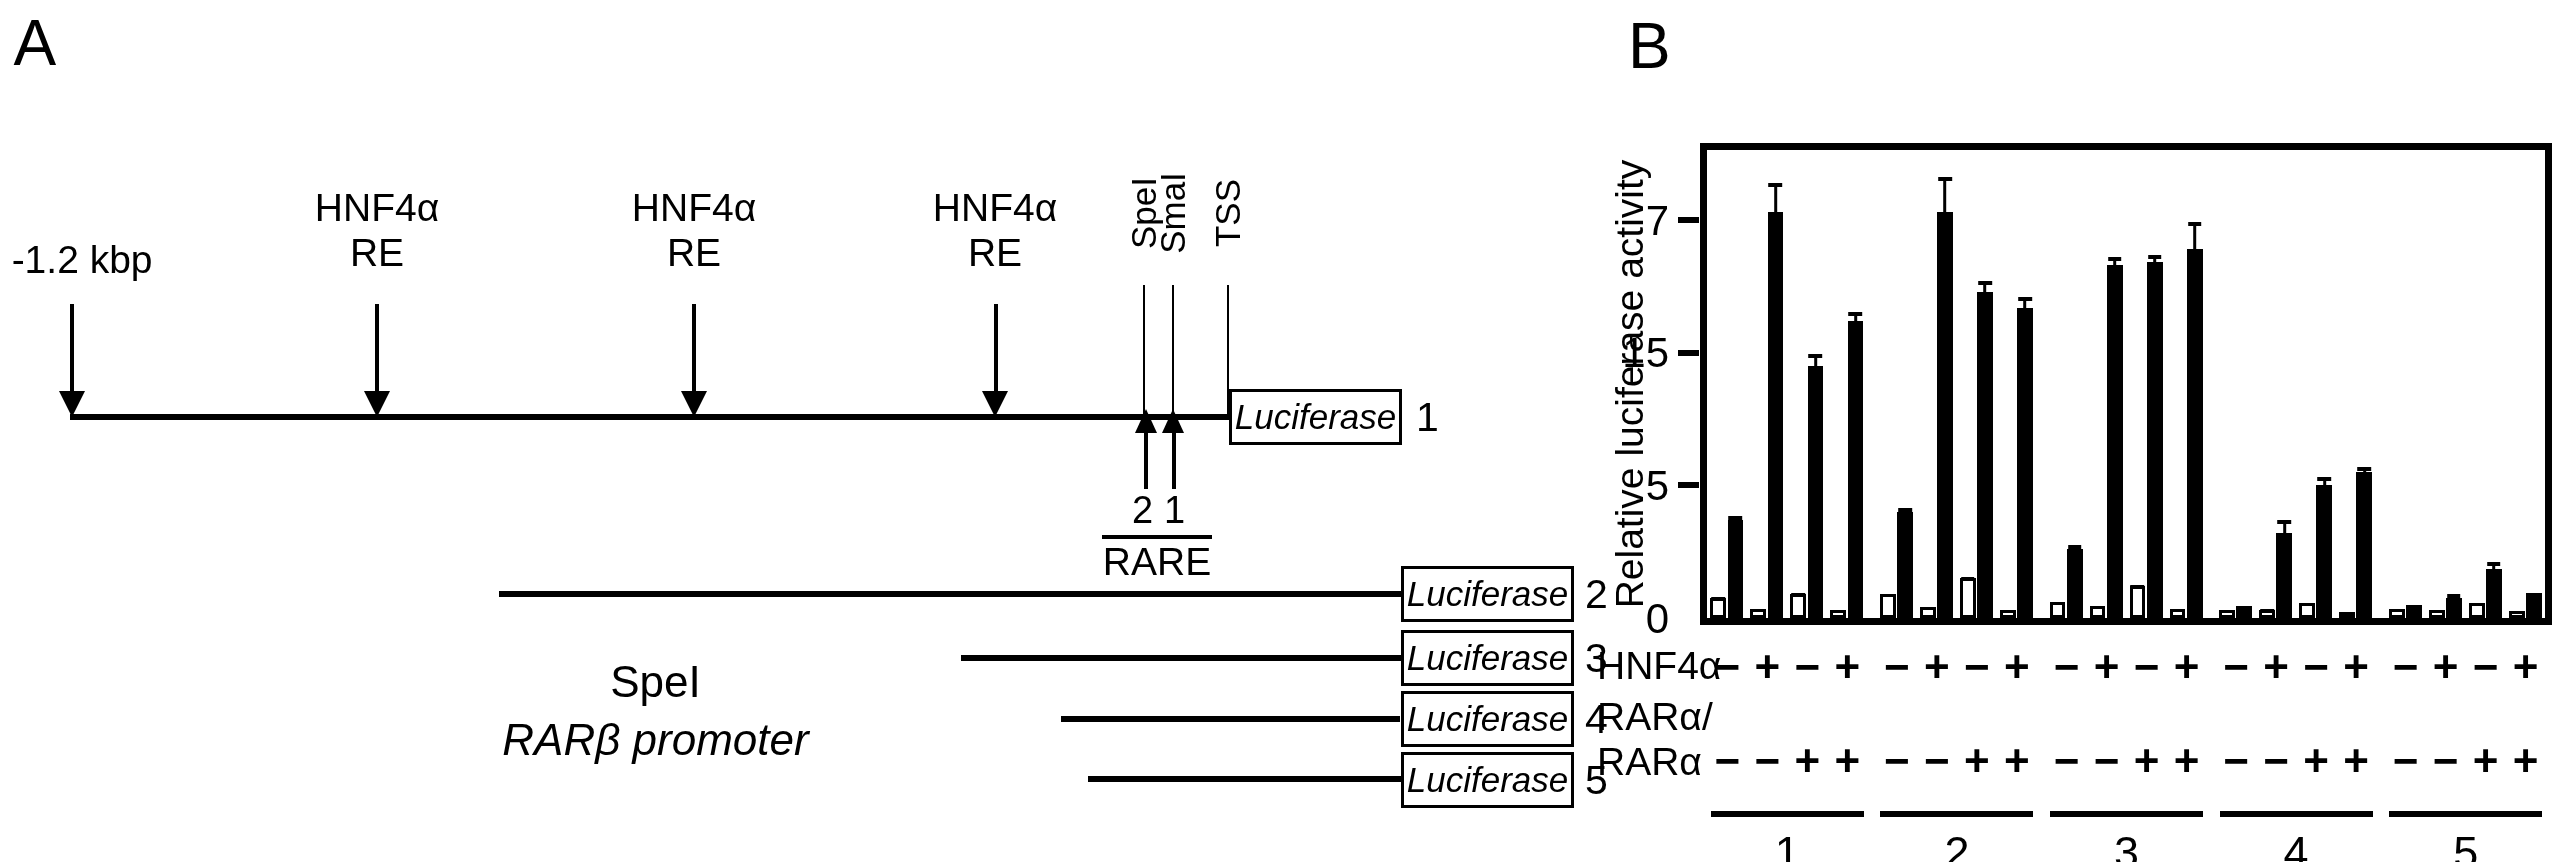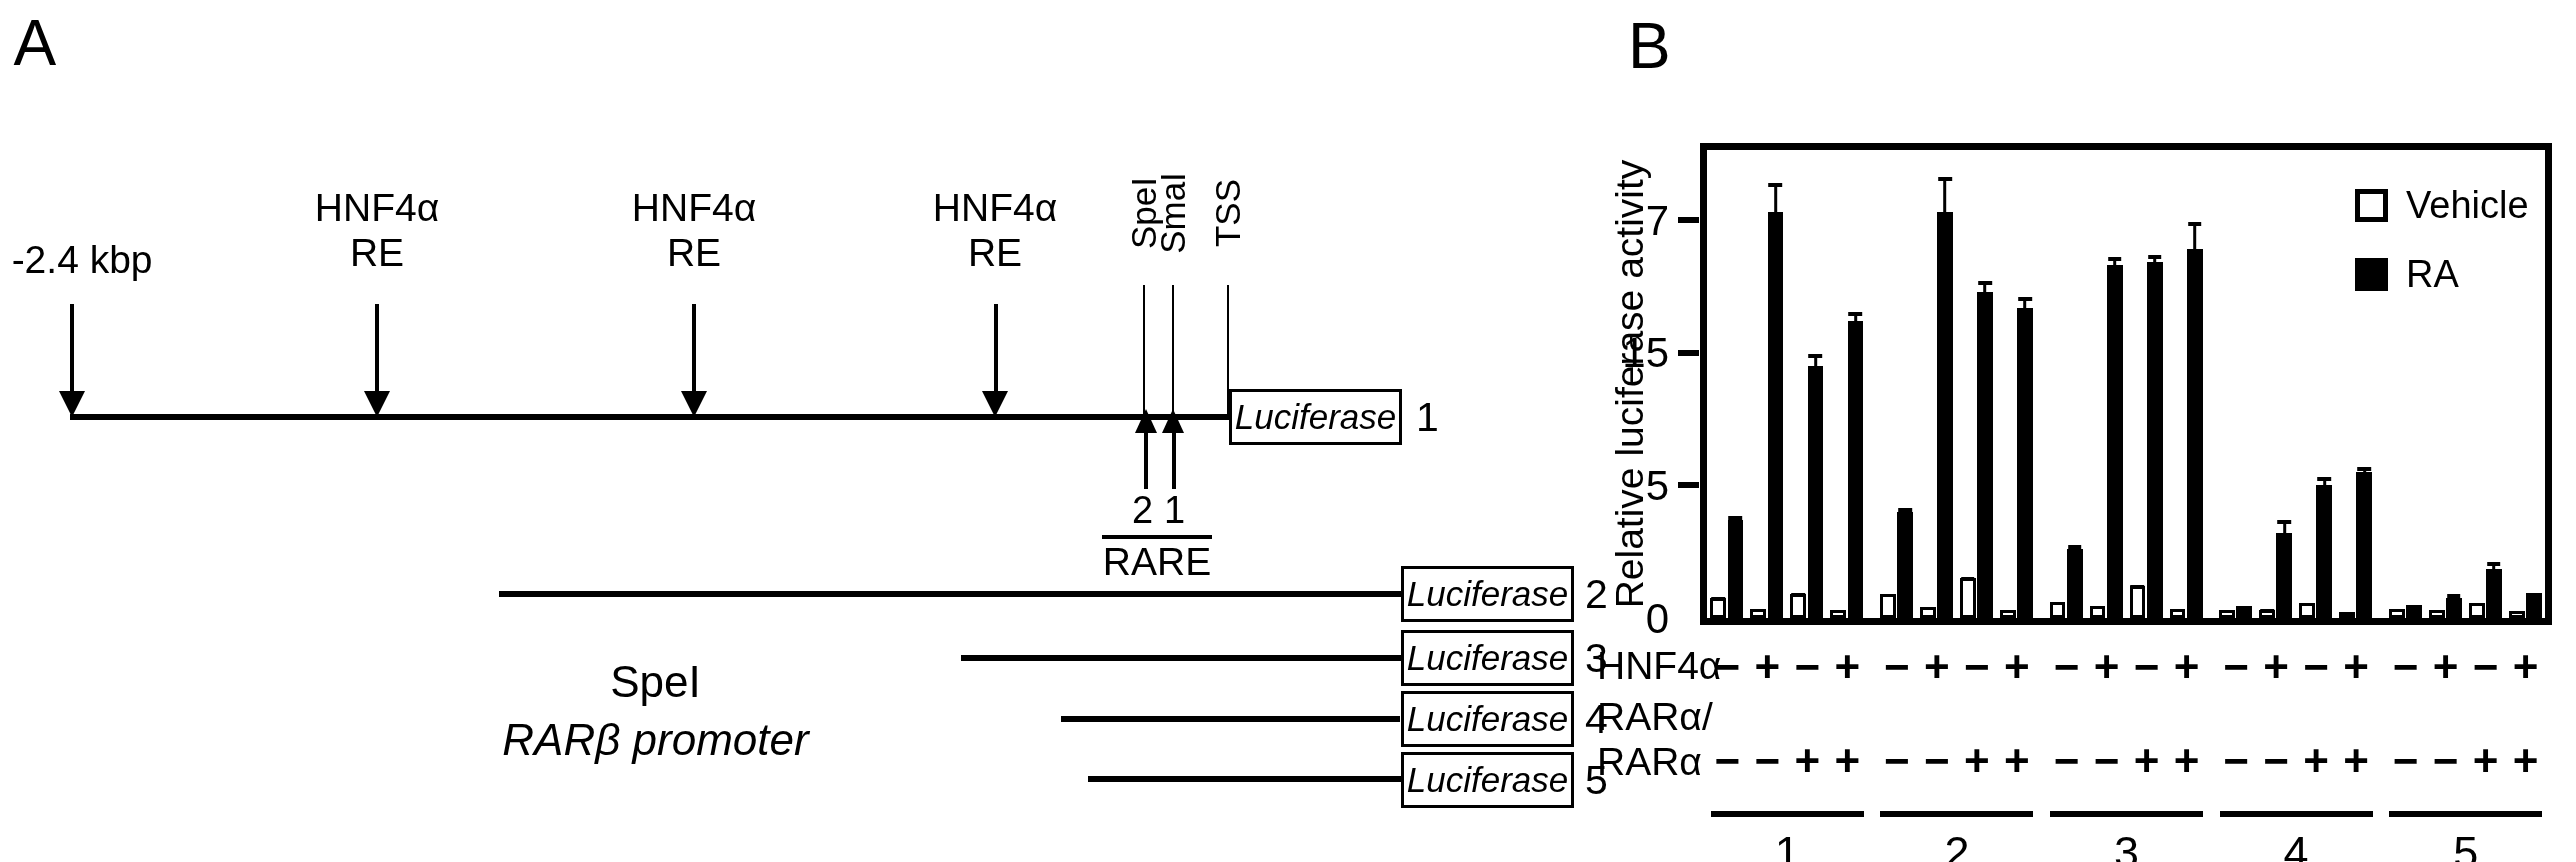--- a/index.html
+++ b/index.html
@@ -62,21 +62,21 @@
   .x-row-label{position:absolute;width:113px;font-size:39px;height:53px;line-height:53px;}
 </style>
 </head>
 <body>
 
 <div class="figure">
 
   <div>
     <div class="abs panel-label" style="left:13.6px;top:6px;">A</div>
 
-    <div class="minus-kbp">-2.4 kbp</div>
+    <div class="minus-kbp">-1.2 kbp</div>
 
     <div id="panelA-dynamic">
         <div class="arrow-stem-down" style="left: 70px; top: 304px; height: 90px;"></div>
         <div class="arrow-head-down" style="left: 59px; top: 391px;"></div>
         <div class="arrow-stem-down" style="left: 375px; top: 304px; height: 90px;"></div>
         <div class="arrow-head-down" style="left: 364px; top: 391px;"></div>
         <div class="arrow-stem-down" style="left: 692px; top: 304px; height: 90px;"></div>
         <div class="arrow-head-down" style="left: 681px; top: 391px;"></div>
         <div class="arrow-stem-down" style="left: 994px; top: 304px; height: 90px;"></div>
         <div class="arrow-head-down" style="left: 982px; top: 391px;"></div>
@@ -357,30 +357,20 @@
                   <div class="err-stem" style="height: 2.9px;"></div>
                 </div>
               </div>
             </div>
             <div class="pair">
               <div class="bar vehicle" style="height: 6.6px;"></div>
               <div class="bar ra" style="height: 25px;"></div>
             </div>
           </div>
         </div>
-      <div class="legend" id="legend">
-          <div class="legend-row">
-            <div class="legend-swatch open"></div>
-            <div class="legend-text">Vehicle</div>
-          </div>
-          <div class="legend-row">
-            <div class="legend-swatch solid"></div>
-            <div class="legend-text">RA</div>
-          </div>
-        </div>
     </div>
 
     <div class="x-row-label" style="left:1597px;top:639px;">HNF4α</div>
     <div class="x-row-label" style="left:1597px;top:690px;">RARα/</div>
     <div class="x-row-label" style="left:1597px;top:735px;">RARα</div>
 
     <div class="sign-area" id="sign-area">
         <div class="sign-group">
           <div class="sign-row row1">
             <div class="sign-slot">−</div>

